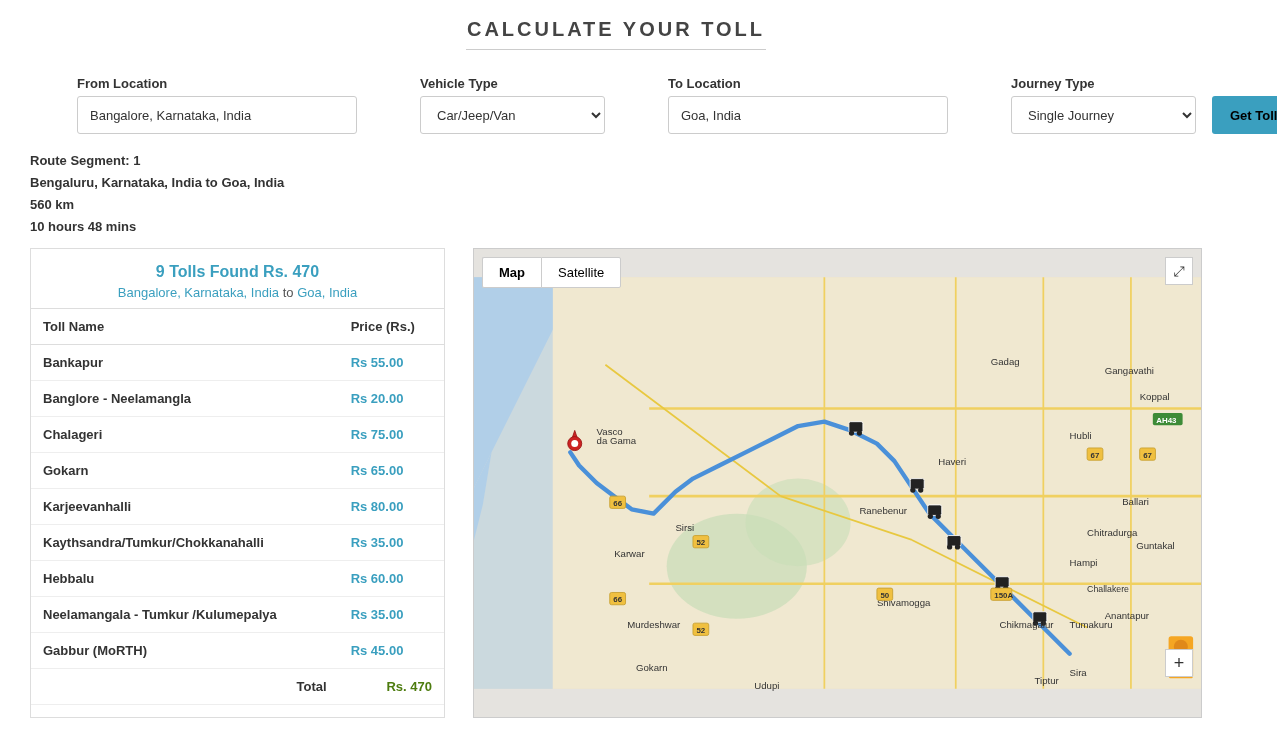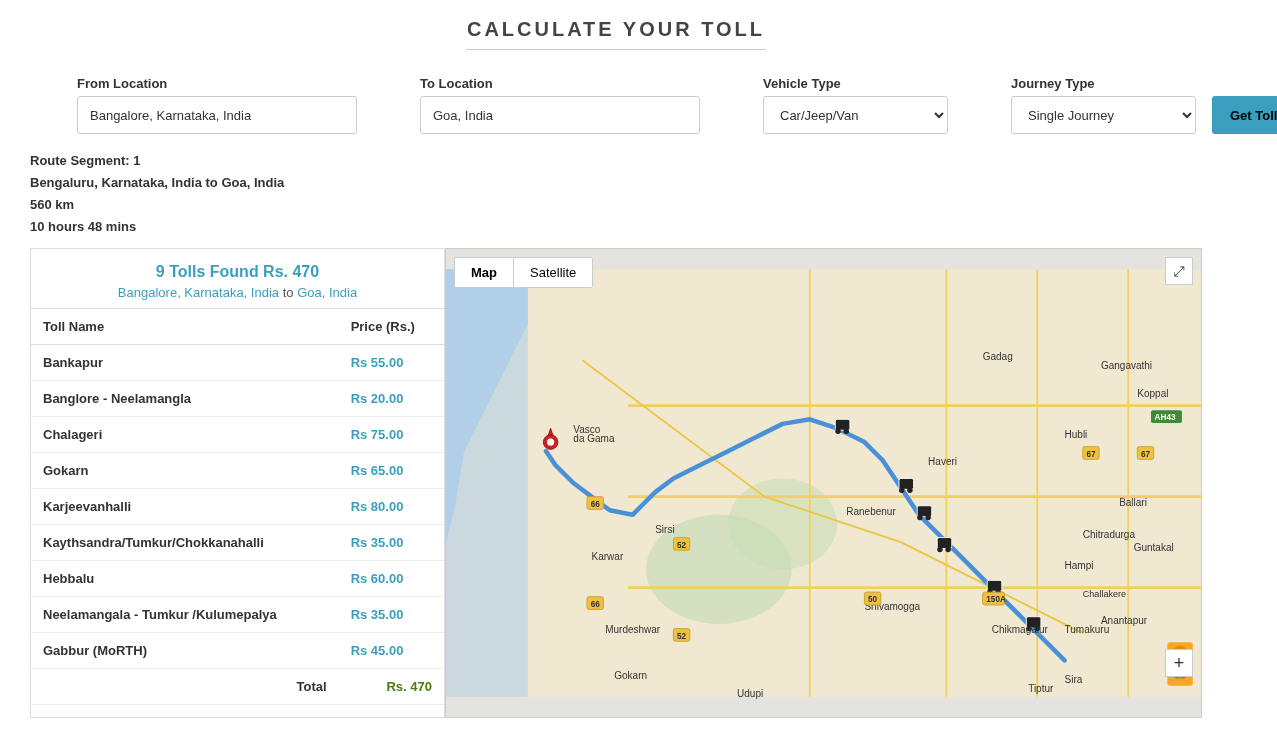--- a/index.html
+++ b/index.html
@@ -53,21 +53,21 @@
       height: 38px;
     }
 
     .route-info { padding: 6px 30px 10px; line-height: 1.7; }
     .route-info p { font-size: 13px; }
     .route-info .route-segment { font-weight: 700; }
     .route-info .route-path { font-weight: 700; }
     .route-info .route-km { font-weight: 700; }
     .route-info .route-time { font-weight: 700; }
 
-    .main-content { display: flex; padding: 0 30px 20px; gap: 0; }
+    .main-content { display: flex; padding: 0 30px 20px; gap: 28px; }
 
     .toll-panel { flex: 0 0 415px; border: 1px solid #ddd; }
     .toll-summary { text-align: center; padding: 14px 10px 8px; border-bottom: 1px solid #ddd; }
     .toll-summary .found-text { color: #3a9fbf; font-size: 16px; font-weight: 600; }
     .toll-summary .route-desc { font-size: 13px; color: #555; margin-top: 4px; }
     .route-desc span.loc { color: #3a9fbf; }
 
     .toll-table { width: 100%; border-collapse: collapse; }
     .toll-table th {
       text-align: left;
@@ -117,33 +117,33 @@
 
   <div class="header">
     <h1>CALCULATE YOUR TOLL</h1>
     <hr class="header-line">
   </div>
 
   <div class="form-row">
     <div class="form-group from-group">
       <label>From Location</label>
       <input type="text" value="Bangalore, Karnataka, India" style="">
-    </div>
-    <div class="form-group to-group">
-      <label>To Location</label>
-      <input type="text" value="Goa, India" style="">
     </div>
     <div class="form-group vehicle-group">
       <label>Vehicle Type</label>
       <select>
         <option>Car/Jeep/Van</option>
         <option>Truck</option>
         <option>Bus</option>
         <option>Two Wheeler</option>
       </select>
+    </div>
+    <div class="form-group to-group">
+      <label>To Location</label>
+      <input type="text" value="Goa, India" style="">
     </div>
     <div class="form-group journey-group">
       <label>Journey Type</label>
       <select>
         <option>Single Journey</option>
         <option>Round Trip</option>
       </select>
     </div>
     <div class="btn-group">
       <button class="btn-get-toll">Get Toll Details</button>

